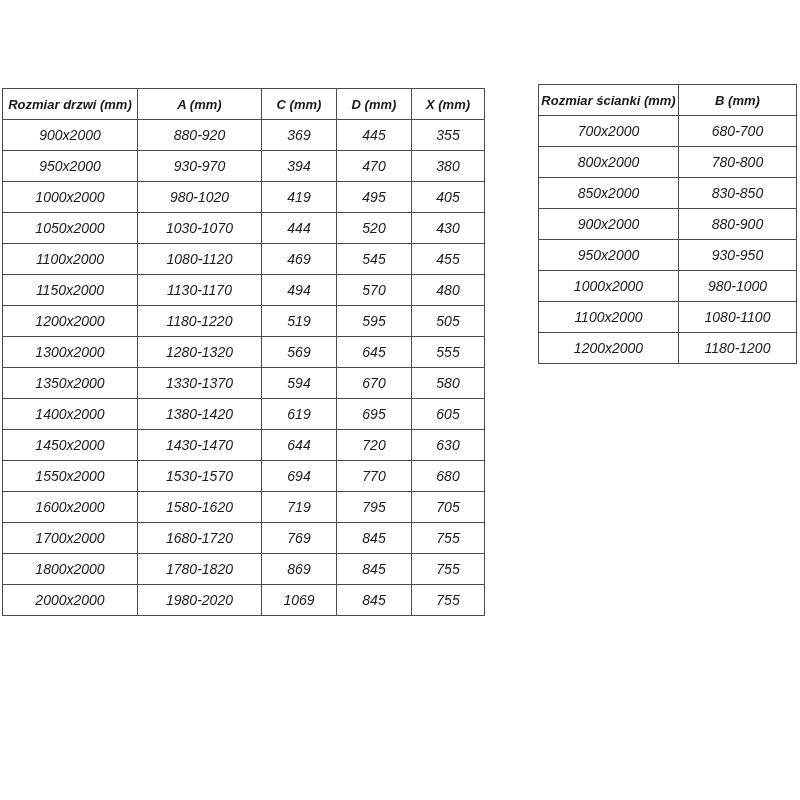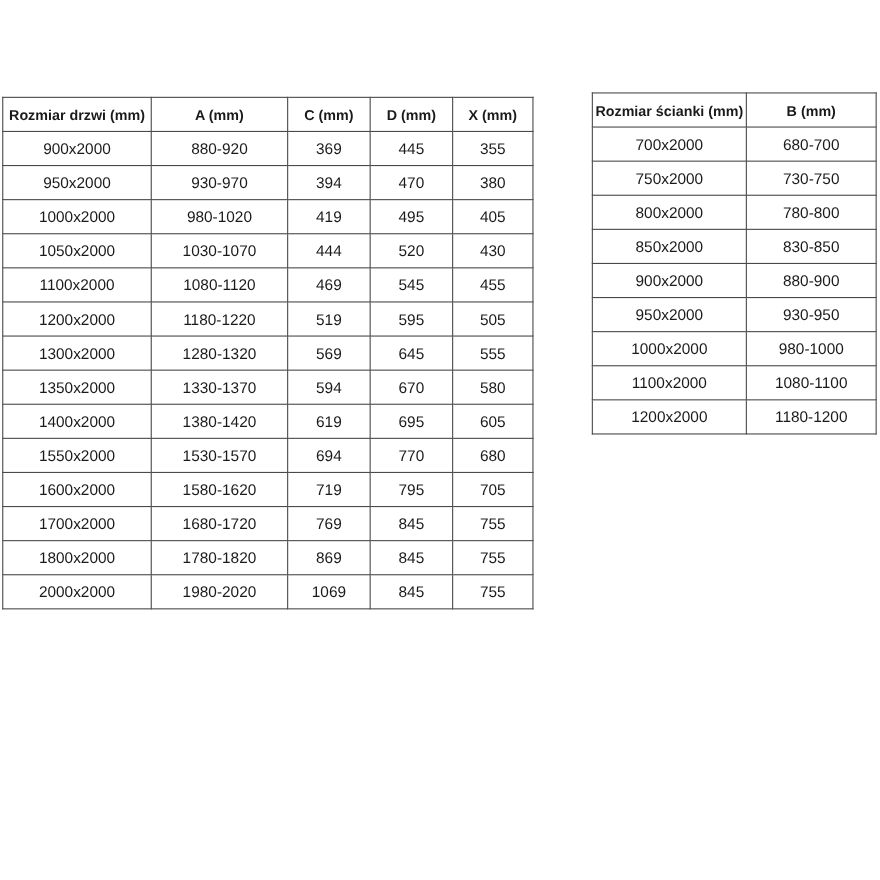--- a/index.html
+++ b/index.html
@@ -17,20 +17,21 @@
     background:var(--bg-color);
     font-family:"Liberation Sans", sans-serif;
     color:var(--text-color);
     position:relative;
     overflow:hidden;
   }
   table{
     border-collapse:collapse;
     position:absolute;
     table-layout:fixed;
+    font-style:italic;
   }
   th,td{
     border:1px solid var(--border-color);
     text-align:center;
     vertical-align:middle;
     height:30px;
     padding:0 1px;
     font-size:14px;
     white-space:nowrap;
     overflow:hidden;
@@ -102,20 +103,27 @@
           <td>430</td>
         </tr>
         <tr>
           <td>1100x2000</td>
           <td>1080-1120</td>
           <td>469</td>
           <td>545</td>
           <td>455</td>
         </tr>
         <tr>
+          <td>1150x2000</td>
+          <td>1130-1170</td>
+          <td>494</td>
+          <td>570</td>
+          <td>480</td>
+        </tr>
+        <tr>
           <td>1200x2000</td>
           <td>1180-1220</td>
           <td>519</td>
           <td>595</td>
           <td>505</td>
         </tr>
         <tr>
           <td>1300x2000</td>
           <td>1280-1320</td>
           <td>569</td>
@@ -128,20 +136,27 @@
           <td>594</td>
           <td>670</td>
           <td>580</td>
         </tr>
         <tr>
           <td>1400x2000</td>
           <td>1380-1420</td>
           <td>619</td>
           <td>695</td>
           <td>605</td>
+        </tr>
+        <tr>
+          <td>1450x2000</td>
+          <td>1430-1470</td>
+          <td>644</td>
+          <td>720</td>
+          <td>630</td>
         </tr>
         <tr>
           <td>1550x2000</td>
           <td>1530-1570</td>
           <td>694</td>
           <td>770</td>
           <td>680</td>
         </tr>
         <tr>
           <td>1600x2000</td>
@@ -184,24 +199,20 @@
         <th>Rozmiar ścianki (mm)</th>
         <th>B (mm)</th>
       </tr>
     </thead>
     <tbody>
         <tr>
           <td>700x2000</td>
           <td>680-700</td>
         </tr>
         <tr>
-          <td>750x2000</td>
-          <td>730-750</td>
-        </tr>
-        <tr>
           <td>800x2000</td>
           <td>780-800</td>
         </tr>
         <tr>
           <td>850x2000</td>
           <td>830-850</td>
         </tr>
         <tr>
           <td>900x2000</td>
           <td>880-900</td>

